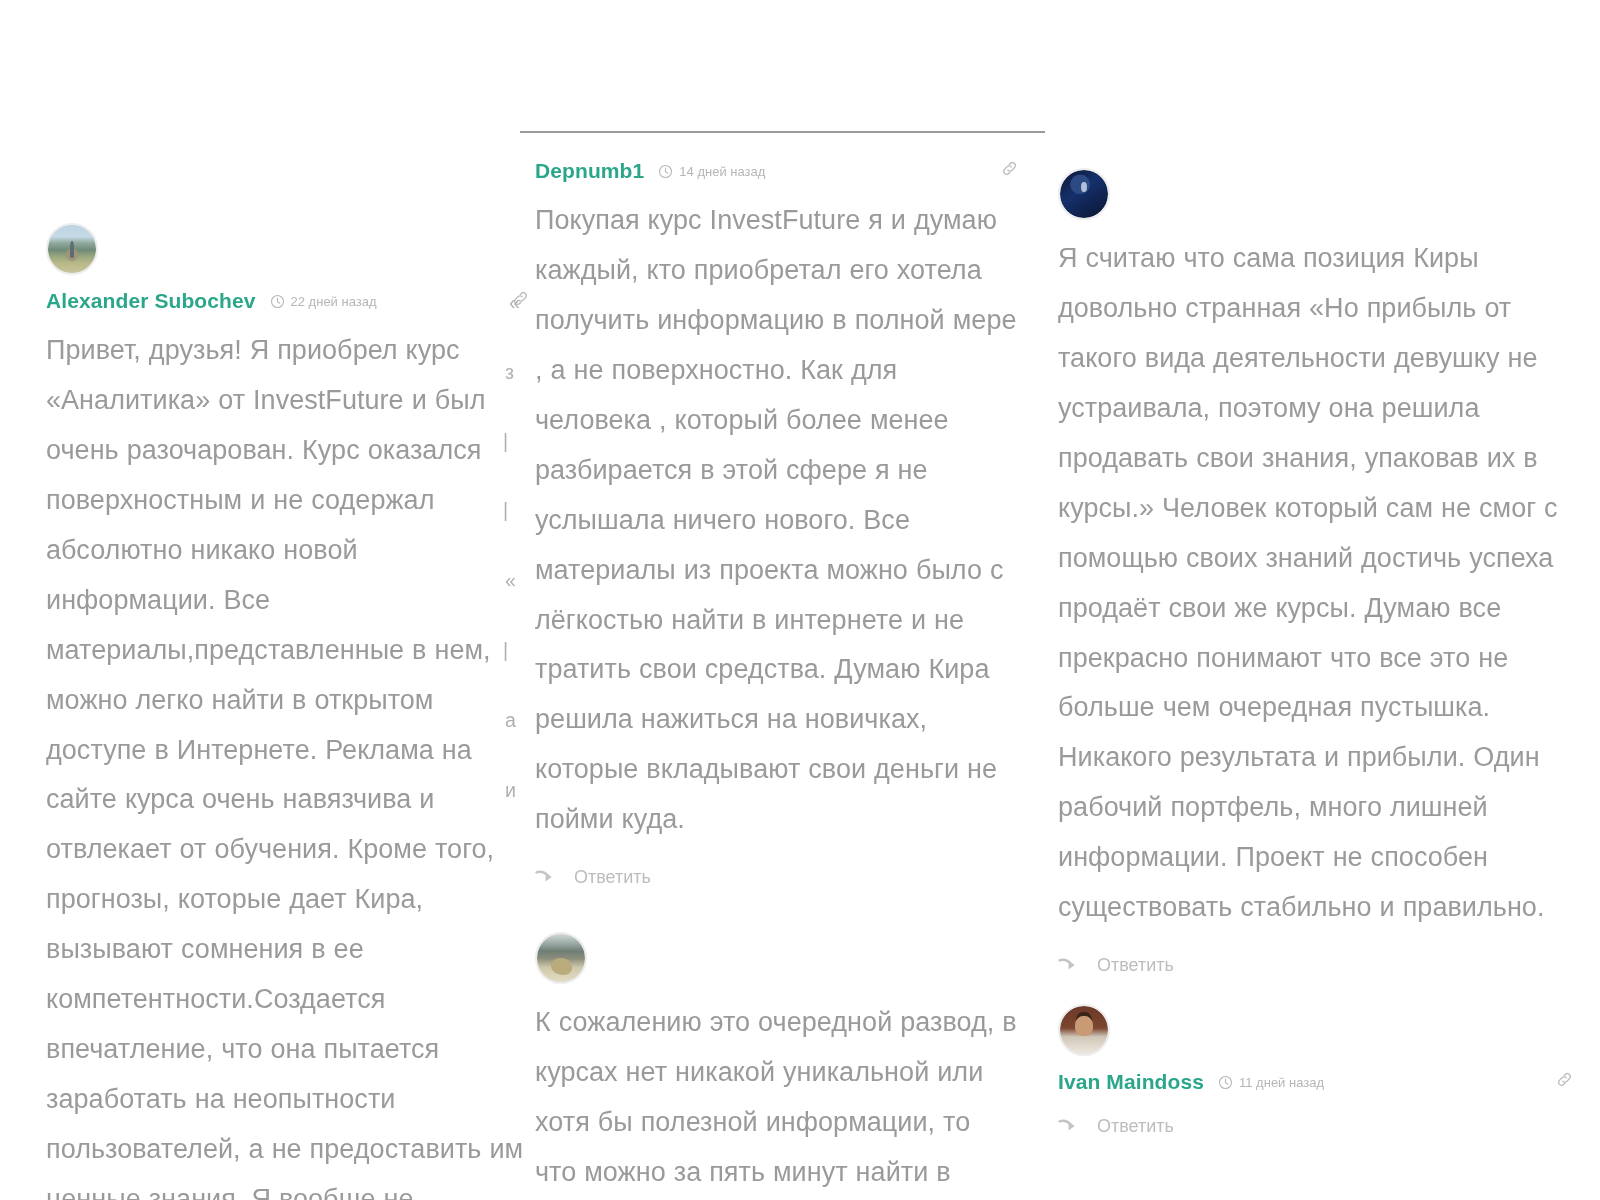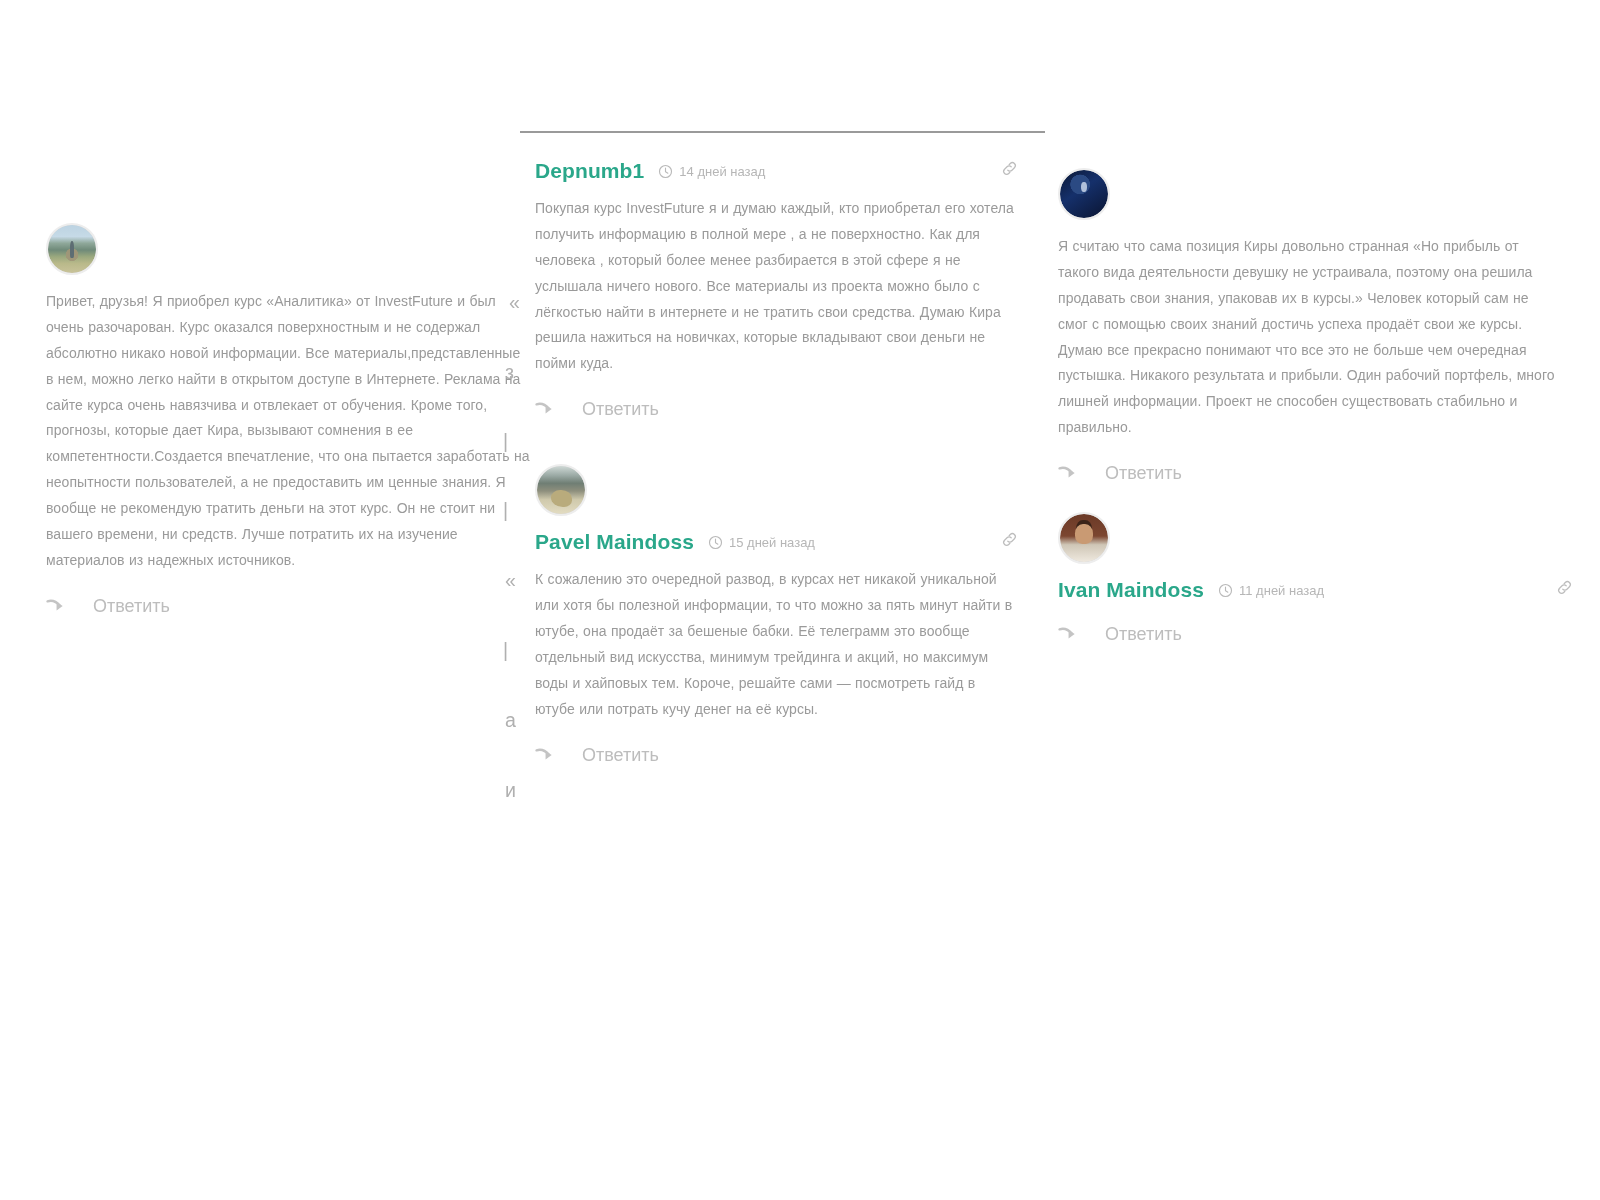--- a/index.html
+++ b/index.html
@@ -153,34 +153,33 @@
     right: 0;
     top: 0px;
     color: #bdbdbd;
     display: inline-flex;
     align-items: center;
   }
   .col-3 .link-icon { right: -16px; }
 
   .body-text {
     color: #9a9a9a;
-    font-size: 14px;
+    font-size: 27px;
     line-height: 1.85;
     letter-spacing: .05px;
     word-spacing: .4px;
   }
 
   .reply {
     display: flex;
     align-items: center;
     margin-top: 22px;
     margin-bottom: 10px;
     color: #bcbcbc;
     font-size: 18px;
-    gap: 8px;
   }
   .reply-icon {
     margin-right: 16px;
     display: inline-flex;
     align-items: center;
     color: #c4c4c4;
   }
   .reply-label { color: #bdbdbd; }
 
   
@@ -205,20 +204,36 @@
 </head>
 <body>
 
 <div class="columns">
 
   <div class="col col-1">
     <div class="comment" style="margin-top:210px;">
       <div class="avatar">
         <div class="av-inner av-mountain"></div>
       </div>
+      <div class="meta">
+        <span class="author">Alexander Subochev</span>
+        <span class="clock-icon">
+          <svg width="15" height="15" viewBox="0 0 16 16" fill="none" stroke="currentColor" stroke-width="1.2">
+            <circle cx="8" cy="8" r="6.4"></circle>
+            <path d="M8 4.4V8.2L10.5 9.8" stroke-linecap="round"></path>
+          </svg>
+        </span>
+        <span class="time">22 дней назад</span>
+        <span class="link-icon">
+          <svg width="19" height="19" viewBox="0 0 20 20" fill="none" stroke="currentColor" stroke-width="1.3" stroke-linecap="round">
+            <path d="M8.2 11.8a3.1 3.1 0 0 0 4.4 0l2.6-2.6a3.1 3.1 0 0 0-4.4-4.4l-1.2 1.2"></path>
+            <path d="M11.8 8.2a3.1 3.1 0 0 0-4.4 0l-2.6 2.6a3.1 3.1 0 0 0 4.4 4.4l1.2-1.2"></path>
+          </svg>
+        </span>
+      </div>
       <div class="body-text">Привет, друзья! Я приобрел курс «Аналитика» от InvestFuture и был очень разочарован. Курс оказался поверхностным и не содержал абсолютно никако новой информации. Все материалы,представленные в нем, можно легко найти в открытом доступе в Интернете. Реклама на сайте курса очень навязчива и отвлекает от обучения. Кроме того, прогнозы, которые дает Кира, вызывают сомнения в ее компетентности.Создается впечатление, что она пытается заработать на неопытности пользователей, а не предоставить им ценные знания. Я вообще не рекомендую тратить деньги на этот курс. Он не стоит ни вашего времени, ни средств. Лучше потратить их на изучение материалов из надежных источников.</div>
       <div class="reply">
         <span class="reply-icon">
           <svg width="23" height="17" viewBox="0 0 24 18" fill="none">
             <path d="M1.5 3.5C6 2 11 4 14.6 8.2" stroke="currentColor" stroke-width="2.6" stroke-linecap="round"></path>
             <path d="M11 4.2 L17.5 8.6 L11 13.2 Z" fill="currentColor"></path>
           </svg>
         </span>
         <span class="reply-label">Ответить</span>
       </div>
@@ -252,36 +267,20 @@
             <path d="M11 4.2 L17.5 8.6 L11 13.2 Z" fill="currentColor"></path>
           </svg>
         </span>
         <span class="reply-label">Ответить</span>
       </div>
     </div>
 
     <div class="comment" style="margin-top:44px;">
       <div class="avatar">
         <div class="av-inner av-beach"></div>
-      </div>
-      <div class="meta">
-        <span class="author">Pavel Maindoss</span>
-        <span class="clock-icon">
-          <svg width="15" height="15" viewBox="0 0 16 16" fill="none" stroke="currentColor" stroke-width="1.2">
-            <circle cx="8" cy="8" r="6.4"></circle>
-            <path d="M8 4.4V8.2L10.5 9.8" stroke-linecap="round"></path>
-          </svg>
-        </span>
-        <span class="time">15 дней назад</span>
-        <span class="link-icon">
-          <svg width="19" height="19" viewBox="0 0 20 20" fill="none" stroke="currentColor" stroke-width="1.3" stroke-linecap="round">
-            <path d="M8.2 11.8a3.1 3.1 0 0 0 4.4 0l2.6-2.6a3.1 3.1 0 0 0-4.4-4.4l-1.2 1.2"></path>
-            <path d="M11.8 8.2a3.1 3.1 0 0 0-4.4 0l-2.6 2.6a3.1 3.1 0 0 0 4.4 4.4l1.2-1.2"></path>
-          </svg>
-        </span>
       </div>
       <div class="body-text">К сожалению это очередной развод, в курсах нет никакой уникальной или хотя бы полезной информации, то что можно за пять минут найти в ютубе, она продаёт за бешеные бабки. Её телеграмм это вообще отдельный вид искусства, минимум трейдинга и акций, но максимум воды и хайповых тем. Короче, решайте сами — посмотреть гайд в ютубе или потрать кучу денег на её курсы.</div>
       <div class="reply">
         <span class="reply-icon">
           <svg width="23" height="17" viewBox="0 0 24 18" fill="none">
             <path d="M1.5 3.5C6 2 11 4 14.6 8.2" stroke="currentColor" stroke-width="2.6" stroke-linecap="round"></path>
             <path d="M11 4.2 L17.5 8.6 L11 13.2 Z" fill="currentColor"></path>
           </svg>
         </span>
         <span class="reply-label">Ответить</span>

